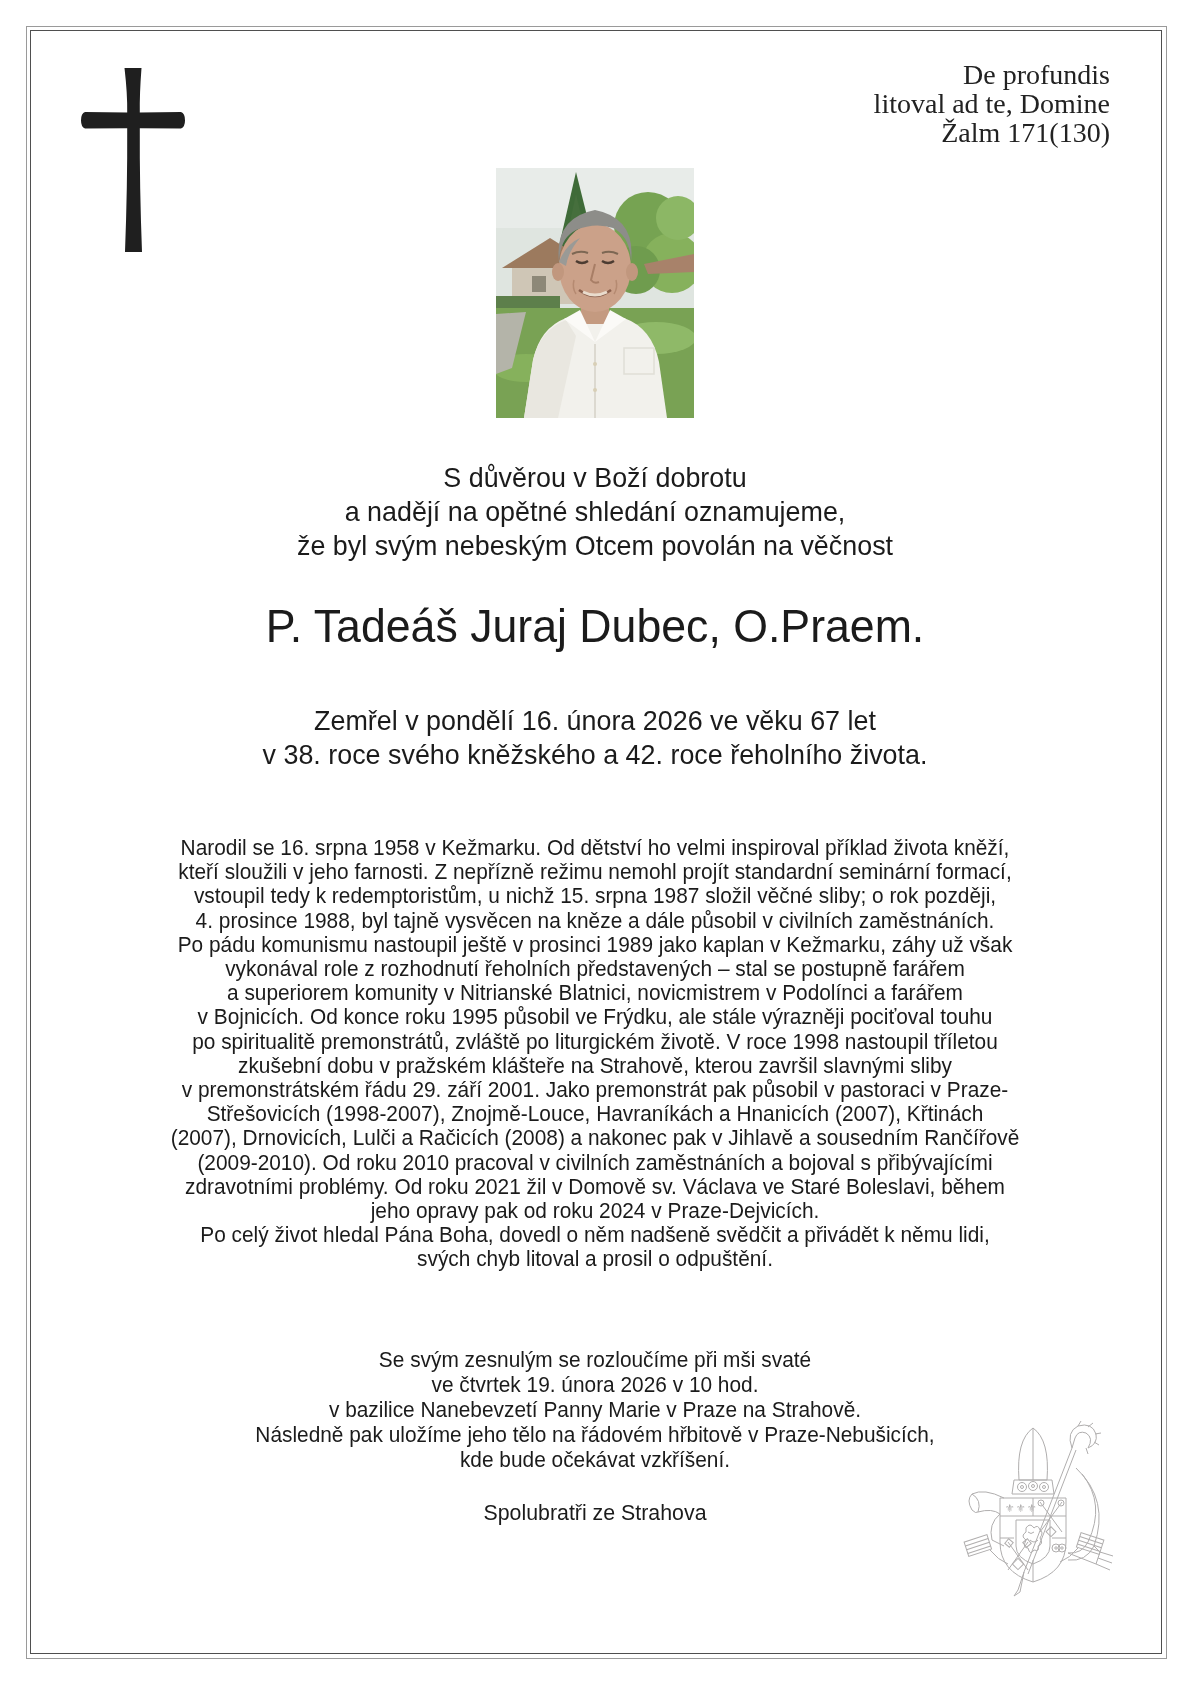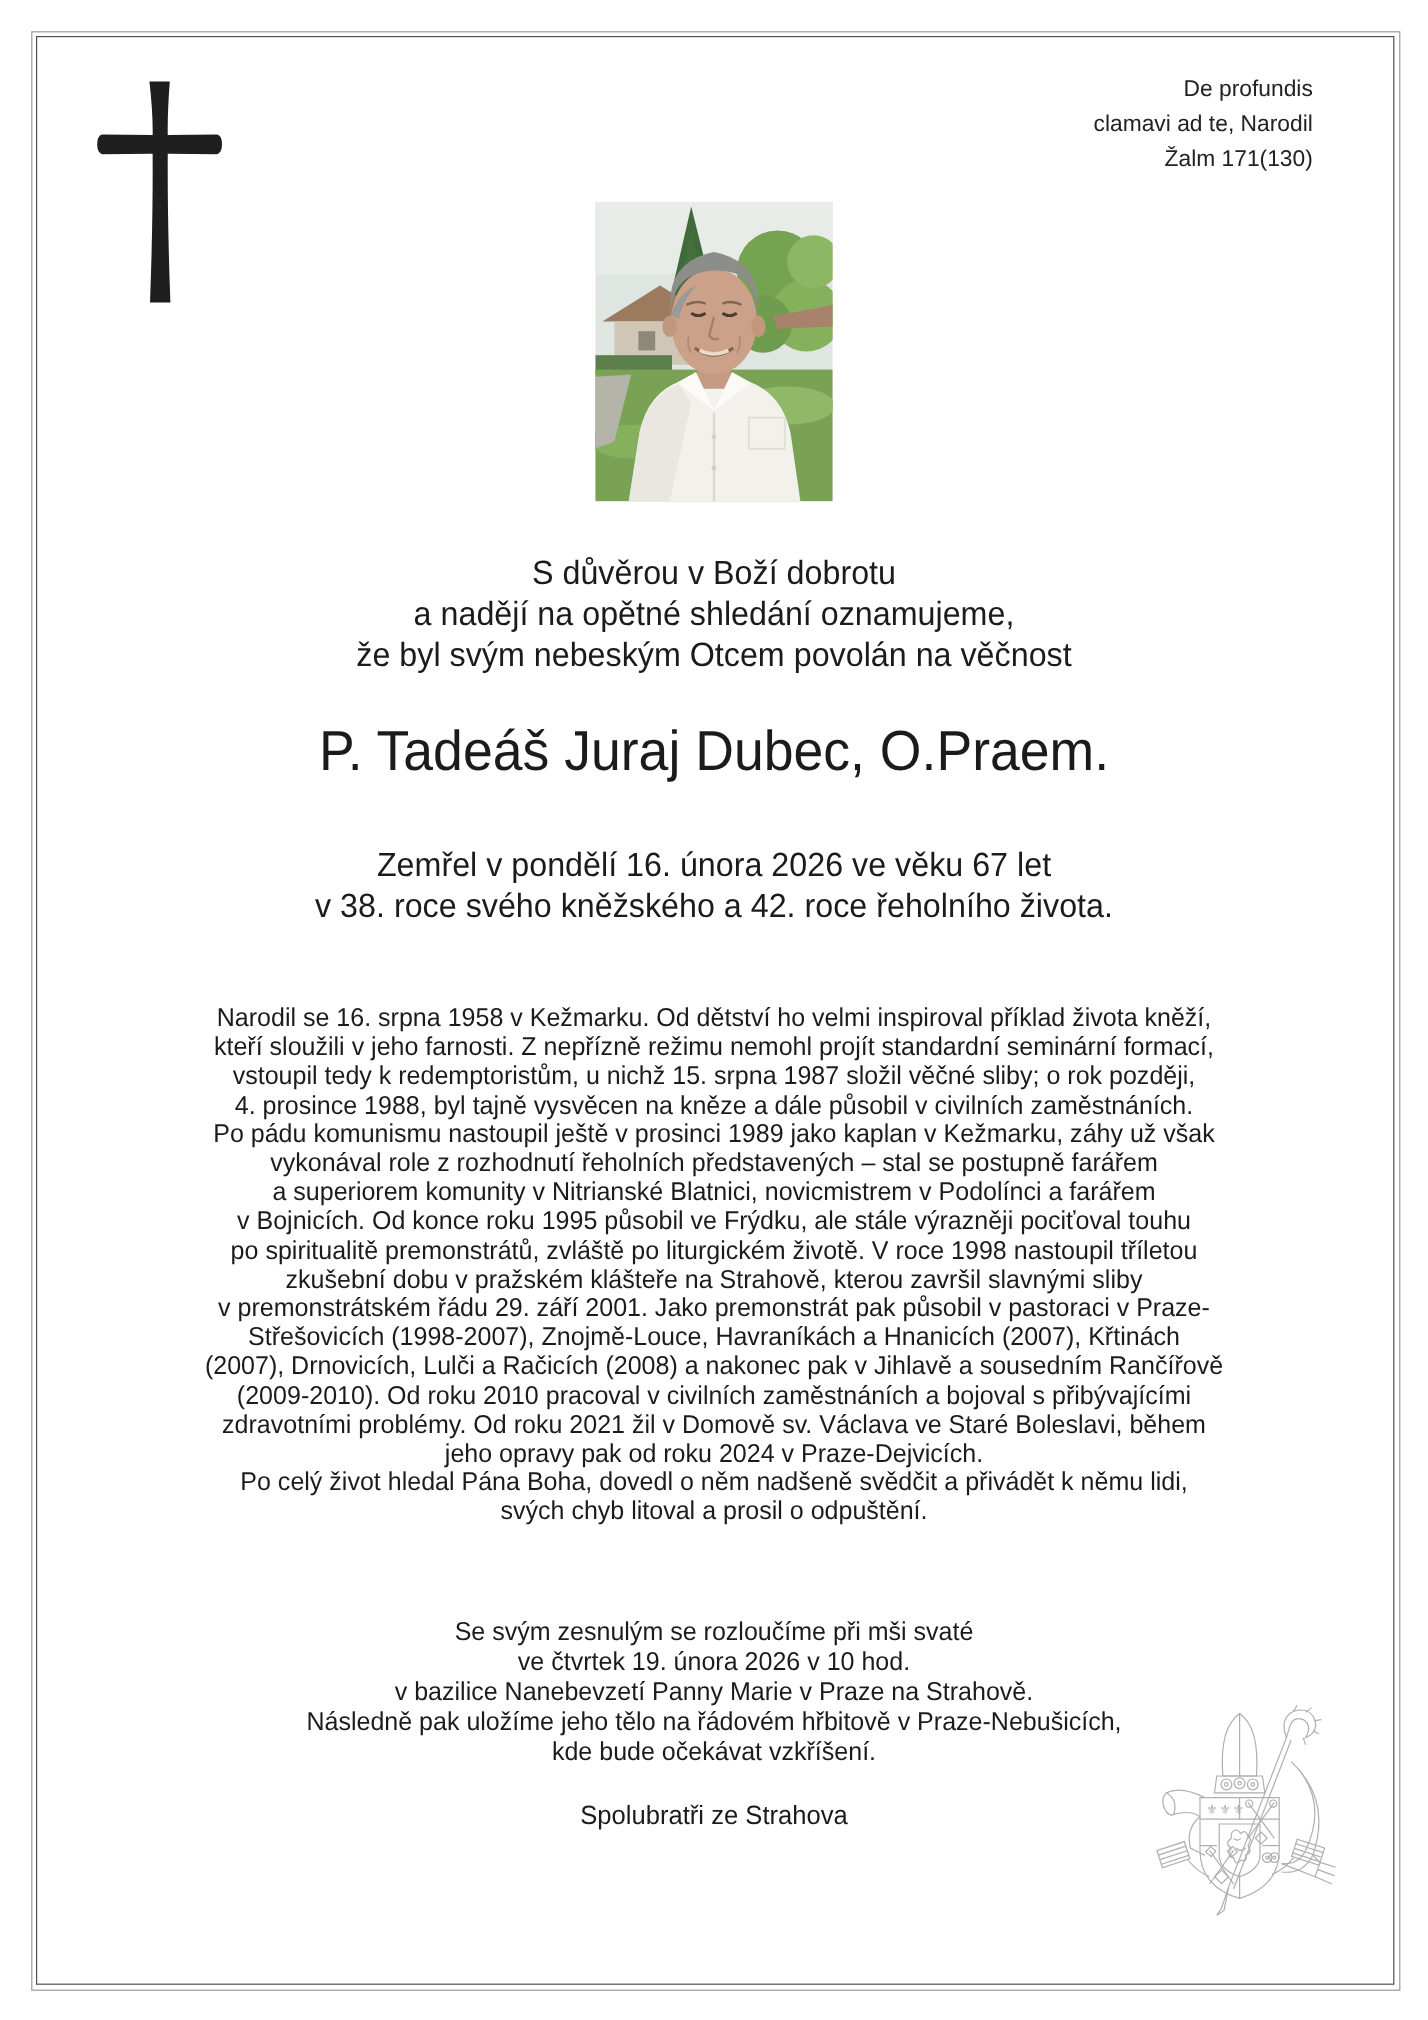--- a/index.html
+++ b/index.html
@@ -3,22 +3,22 @@
 <meta charset="utf-8">
 <style>
   html,body{margin:0;padding:0;background:#ffffff;}
   .page{position:relative;width:1190px;height:1683px;background:#ffffff;overflow:hidden;
         font-family:"Liberation Sans",sans-serif;color:#1b1b1b;}
   .frame-outer{position:absolute;left:26px;top:26px;width:1141px;height:1633px;
         border:1px solid #9a9a9a;box-sizing:border-box;}
   .frame-inner{position:absolute;left:30px;top:30px;width:1132px;height:1624px;
         border:1.5px solid #4f4f4f;box-sizing:border-box;}
   .cross{position:absolute;left:80px;top:66px;width:106px;height:188px;}
-  .quote{position:absolute;right:96px;top:60px;text-align:right;
-        font-family:Liberation Sans, sans-serif;font-size:19px;line-height:29px;color:#222;}
+  .quote{position:absolute;right:80px;top:60px;text-align:right;
+        font-family:Liberation Serif, serif;font-size:28px;line-height:29px;color:#222;}
   .photo{position:absolute;left:496px;top:168px;width:198px;height:250px;overflow:hidden;}
   .intro{position:absolute;left:115px;top:461px;width:960px;text-align:center;
         font-size:28px;line-height:34px;transform:scaleX(0.96);}
   .name{position:absolute;left:0;top:598px;width:1190px;text-align:center;
         font-size:47px;letter-spacing:0px;transform:scaleX(0.95);}
   .death{position:absolute;left:115px;top:704px;width:960px;text-align:center;
         font-size:28px;line-height:34px;transform:scaleX(0.96);}
   .bio{position:absolute;left:113px;top:836px;width:964px;text-align:center;
         font-size:21.5px;line-height:24.2px;transform:scaleX(0.97);}
   .funeral{position:absolute;left:115px;top:1348px;width:960px;text-align:center;
@@ -39,21 +39,21 @@
   <div class="cross">
     <svg width="106" height="188" viewBox="0 0 106 188">
       <path d="M44.5,2 L61.5,2 Q59.5,28 59.8,46.5 L101,46 Q105,47 105,54.5 Q105,61 101,62.5 L59.8,62.2
                Q59.5,120 62,186 L45,186 Q47.5,120 47.2,62.2 L5,62.5 Q1,61 1,54.5 Q1,47 5,46 L47.2,46.5
                Q47.5,28 44.5,2 Z" fill="#1f1f1f"></path>
     </svg>
   </div>
 
   <div class="quote">
     <div class="line">De profundis</div>
-    <div class="line">clamavi ad te, Narodil</div>
+    <div class="line">litoval ad te, Domine</div>
     <div class="line">Žalm 171(130)</div>
   </div>
 
   <div class="photo">
     <svg width="198" height="250" viewBox="0 0 198 250">
       <rect x="0" y="0" width="198" height="250" fill="#dfe5e0"></rect>
       <rect x="0" y="0" width="198" height="60" fill="#e8ece9"></rect>
 
       <circle cx="152" cy="58" r="34" fill="#76a352"></circle>
       <circle cx="176" cy="95" r="30" fill="#86b15c"></circle>

